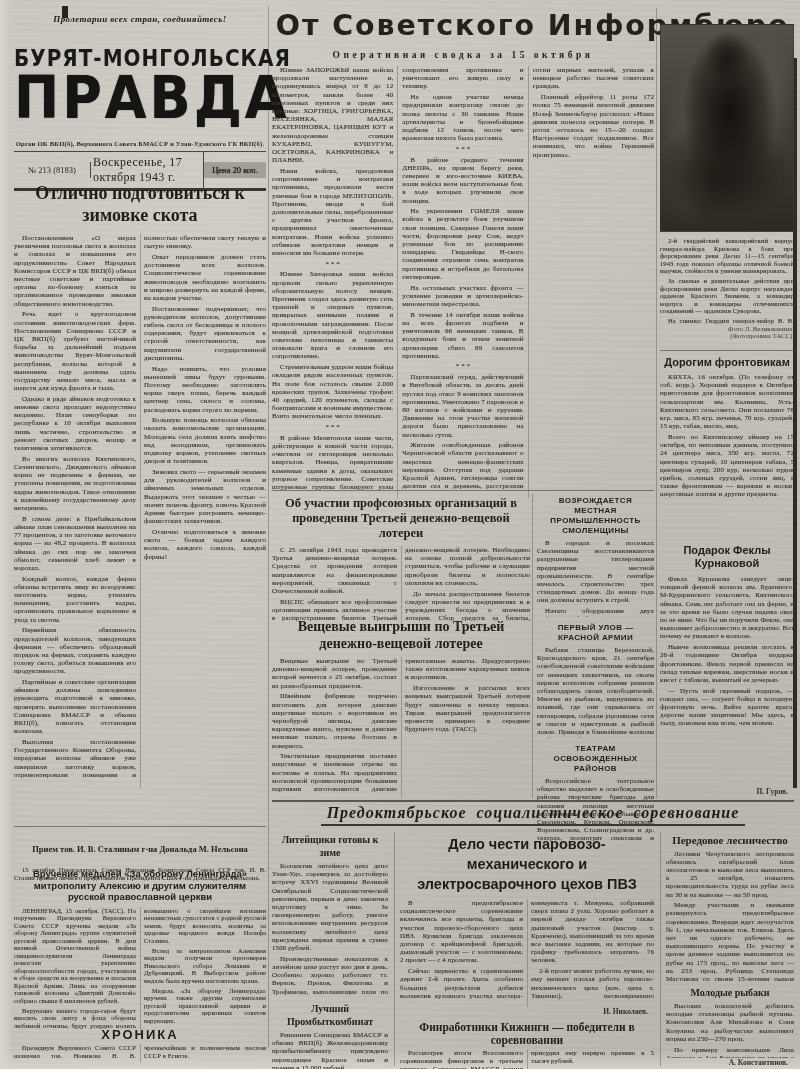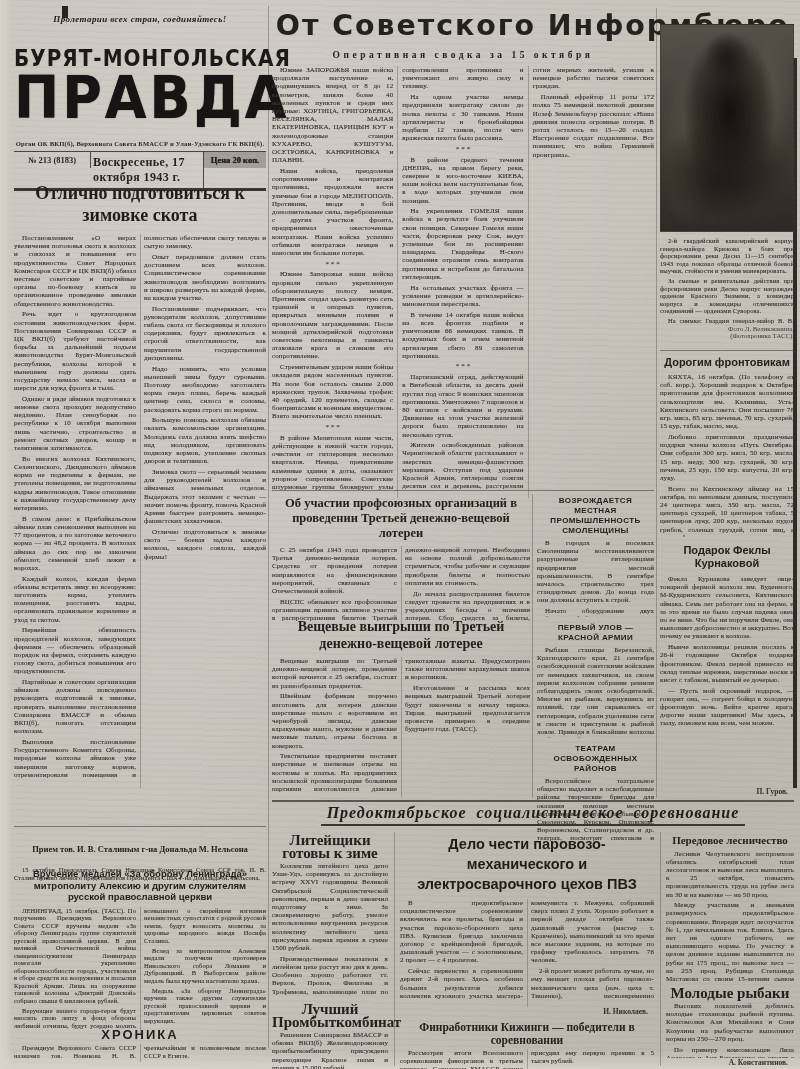--- a/index.html
+++ b/index.html
@@ -15,37 +15,37 @@
   .hrule{position:absolute;height:1px;background:rgba(80,77,70,.65);}
   .hrule.thick{height:2px;background:rgba(55,52,46,.75);}
   
   .slogan{font-size:9px;font-weight:bold;font-style:italic;text-align:center;color:#23211d;letter-spacing:.4px;}
   .mast1{font-family:"DejaVu Sans",sans-serif;font-weight:bold;font-size:20px;letter-spacing:1px;color:#1c1a16;
     text-align:center;transform:scaleY(1.12);white-space:nowrap;}
   .mast2{font-family:"DejaVu Sans",sans-serif;font-weight:bold;font-size:54px;letter-spacing:3px;color:#171513;
     text-align:center;line-height:50px;transform:scaleY(1.08);white-space:nowrap;
     text-shadow:0 0 1px rgba(20,18,15,.9);}
   .organ{font-size:6.6px;font-weight:bold;text-align:center;color:#2b2924;letter-spacing:.2px;}
-  .issuebar{display:flex;align-items:flex-start;border-top:1px solid #4a473f;border-bottom:3px solid #3a372f;
-    font-size:8.5px;font-weight:bold;color:#26241f;}
+  .issuebar{display:flex;align-items:center;border-top:1px solid #4a473f;border-bottom:3px solid #3a372f;
+    font-size:8.5px;font-weight:normal;color:#26241f;}
   .issuebar .cell{display:flex;align-items:center;justify-content:center;padding:3px 2px;}
   .issuebar .c1{width:72px;border-right:1px solid #4a473f;}
   .issuebar .c2{flex:1;border-right:1px solid #4a473f;font-size:12px;letter-spacing:.4px;}
   .issuebar .c3{width:58px;background:rgba(48,45,39,.28);text-shadow:0 0 1px #1c1a16;}
   
   .ed-title{font-size:18px;font-weight:bold;text-align:center;line-height:22px;color:#201e19;}
   .sov-title{font-family:"DejaVu Sans",sans-serif;font-size:29px;text-align:center;color:#24221d;
     letter-spacing:2px;white-space:nowrap;transform:scaleX(.98);}
   .sov-sub{font-size:9.5px;font-weight:bold;text-align:center;letter-spacing:3.5px;color:#26241f;}
   .h-serif-lg{font-size:12.5px;font-weight:bold;text-align:center;line-height:15px;color:#211f1a;}
   .h-serif-xl{font-size:14px;font-weight:bold;text-align:center;line-height:17px;color:#211f1a;}
   .h-caps{font-family:"Liberation Sans",sans-serif;font-size:8px;font-weight:bold;text-align:center;line-height:10px;
     letter-spacing:.4px;color:#24221d;}
   .h-sans{font-family:"Liberation Sans",sans-serif;font-size:11px;font-weight:bold;text-align:center;line-height:13px;color:#23211c;}
-  .h-serif-md{font-size:15px;font-weight:bold;text-align:center;line-height:12.5px;color:#23211c;}
+  .h-serif-md{font-size:10px;font-weight:bold;text-align:center;line-height:12.5px;color:#23211c;}
   .banner{font-size:16px;font-weight:bold;font-style:italic;letter-spacing:1px;word-spacing:5px;color:#1f1d18;
     display:inline-block;border-bottom:2px solid #3a372f;padding:0 6px 2px;}
   .delo-title{font-family:"Liberation Sans",sans-serif;font-size:14.5px;font-weight:bold;text-align:center;line-height:20px;color:#1f1d18;}
   
   .bt{font-size:7px;line-height:8.2px;text-align:justify;color:#3c3933;letter-spacing:.1px;
     text-shadow:0 0 .4px rgba(58,54,48,.55);overflow:hidden;}
   .bt p{margin:0 0 2.5px;text-indent:8px;}
   .bt.tiny{font-size:6.5px;line-height:7.5px;}
   .cols-2{column-count:2;column-gap:8px;column-rule:1px solid rgba(110,106,96,.5);column-fill:auto;}
   .cols-3{column-count:3;column-gap:9px;column-rule:1px solid rgba(110,106,96,.5);column-fill:auto;}
@@ -150,21 +150,20 @@
       </div>
     <div class="credit">Фото Л. Великжанина.</div>
     <div class="credit">(Фотохроника ТАСС).</div>
   </div>
 
   <div class="hrule" style="left:660px;top:350px;width:134px;"></div>
   <div class="abs" style="left:660px;top:356px;width:134px;height:184px;">
     <h3 class="h-sans" style="margin:0 0 4px;">Дорогим фронтовикам</h3>
     <div class="bt" style="height:164px;">
         <p>КЯХТА, 16 октября. (По телефону от соб. корр.). Хороший подарок к Октябрю приготовили для фронтовиков колхозники сельхозартели им. Калинина, Усть-Кяхтинского сельсовета. Они посылают 78 кгр. мяса, 85 кгр. печенья, 70 кгр. сухарей, 15 кур, табак, масло, мед.</p>
-        <p>Любовно приготовили праздничные подарки члены колхоза «Путь Октября». Они собрали 300 кгр. мяса, 50 кгр. масла, 15 кгр. меду, 300 кгр. сухарей, 30 кгр. печенья, 25 кур, 150 кгр. капусты, 20 кгр. луку.</p>
         <p>Всего по Кяхтинскому аймаку на 15 октября, по неполным данным, поступило 24 центнера мяса, 350 кгр. масла, 72 центнера сухарей, 10 центнеров табака, 5 центнеров луку, 200 кур, несколько пудов грибов, соленых груздей, сотни яиц, а также фронтовикам — варежки и носки, шерстяные платки и другие предметы.</p>
       </div>
   </div>
 
   <div class="abs" style="left:660px;top:544px;width:134px;height:254px;">
     <h3 class="h-sans" style="margin:0 0 5px;">Подарок Феклы Курнаковой</h3>
     <div class="bt" style="height:212px;">
         <p>Фекла Курнакова заведует овце-товарной фермой колхоза им. Буденного, М-Кударинского сельсовета, Кяхтинского аймака. Семь лет работает она на ферме, и за это время не было случая падежа овец по ее вине. Что бы ни поручили Фекле, она выполняет добросовестно и аккуратно. Вот почему ее уважают в колхозе.</p>
         <p>Нынче колхозницы решили послать к 26-й годовщине Октября подарки фронтовикам. Фекла первой принесла на склад теплые варежки, шерстяные носки и кисет с табаком, вышитый ее дочерью.</p>
         <p>— Пусть мой скромный подарок, — говорит она, — согреет бойца в холодную фронтовую ночь. Бейте крепче врага, дорогие наши защитники! Мы здесь, в тылу, поможем вам всем, чем можем.</p>

